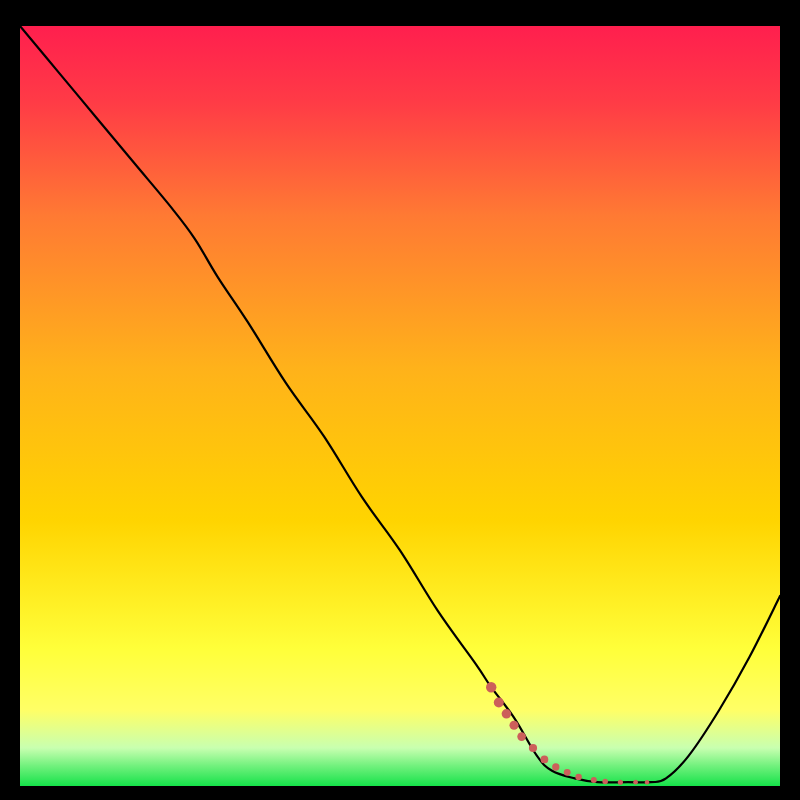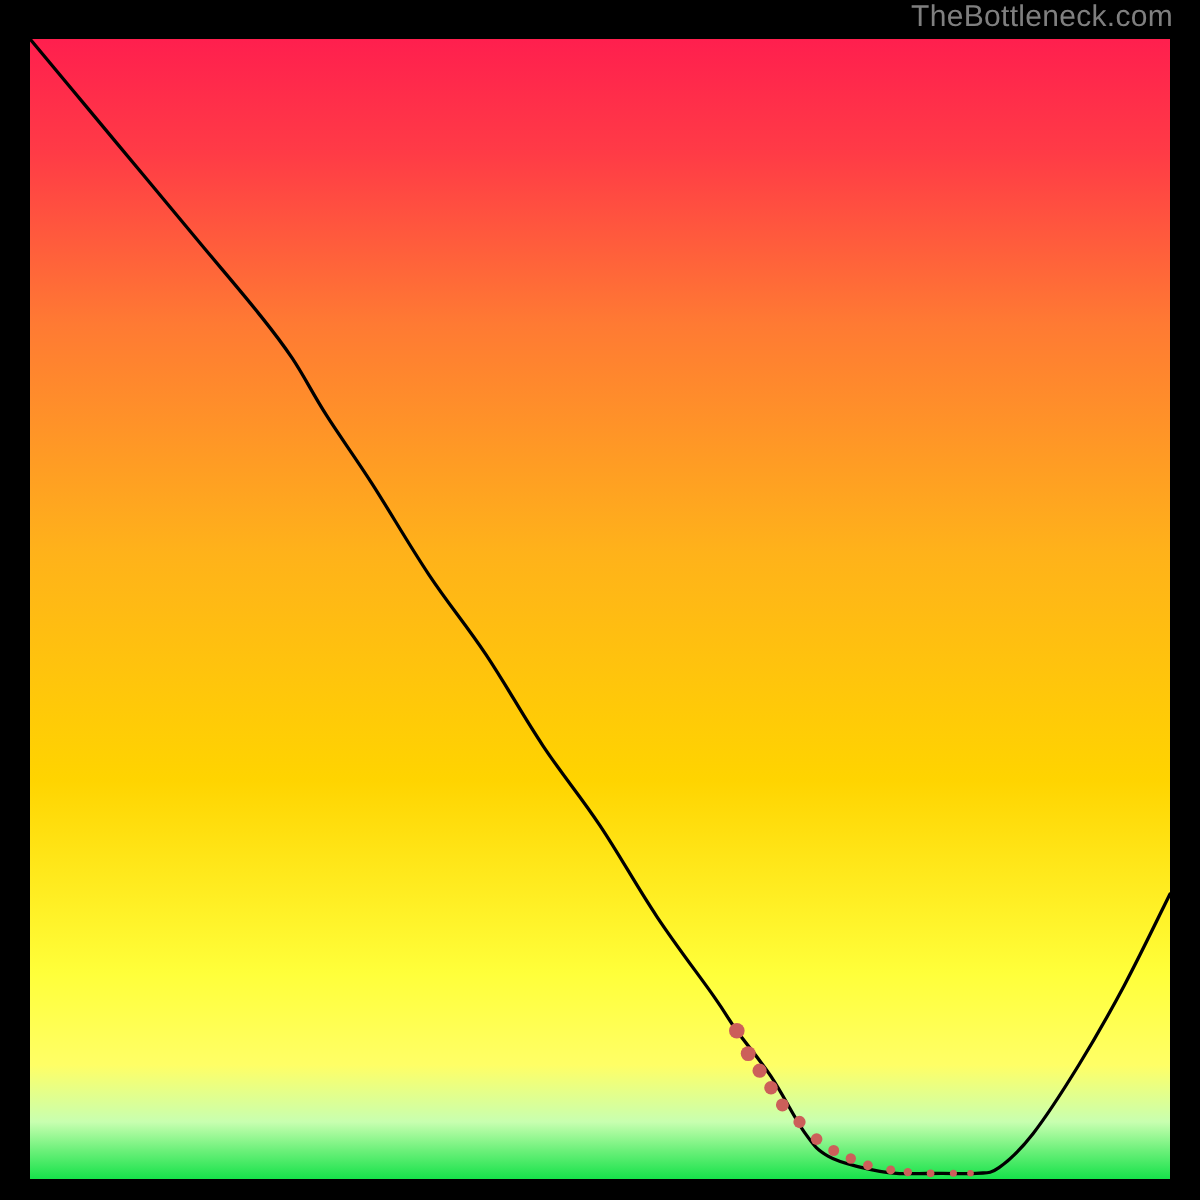--- a/index.html
+++ b/index.html
@@ -35,21 +35,20 @@
     width: 760px;
     height: 760px;
   }
   svg { display: block; }
 </style>
 </head>
 <body>
 
 <div class="frame">
 
-  <div class="attribution">TheBottleneck.com</div>
 
   <div class="plot-wrap">
     <svg id="chart-svg" width="760" height="760" viewBox="0 0 760 760">
       <defs>
         <linearGradient id="bg-grad" x1="0" y1="0" x2="0" y2="1">
           <stop id="g0" offset="0%" stop-color="#ff1f4e"></stop>
           <stop id="g1" offset="10%" stop-color="#ff3b46"></stop>
           <stop id="g2" offset="25%" stop-color="#ff7a33"></stop>
           <stop id="g3" offset="45%" stop-color="#ffb21a"></stop>
           <stop id="g4" offset="65%" stop-color="#ffd400"></stop>

